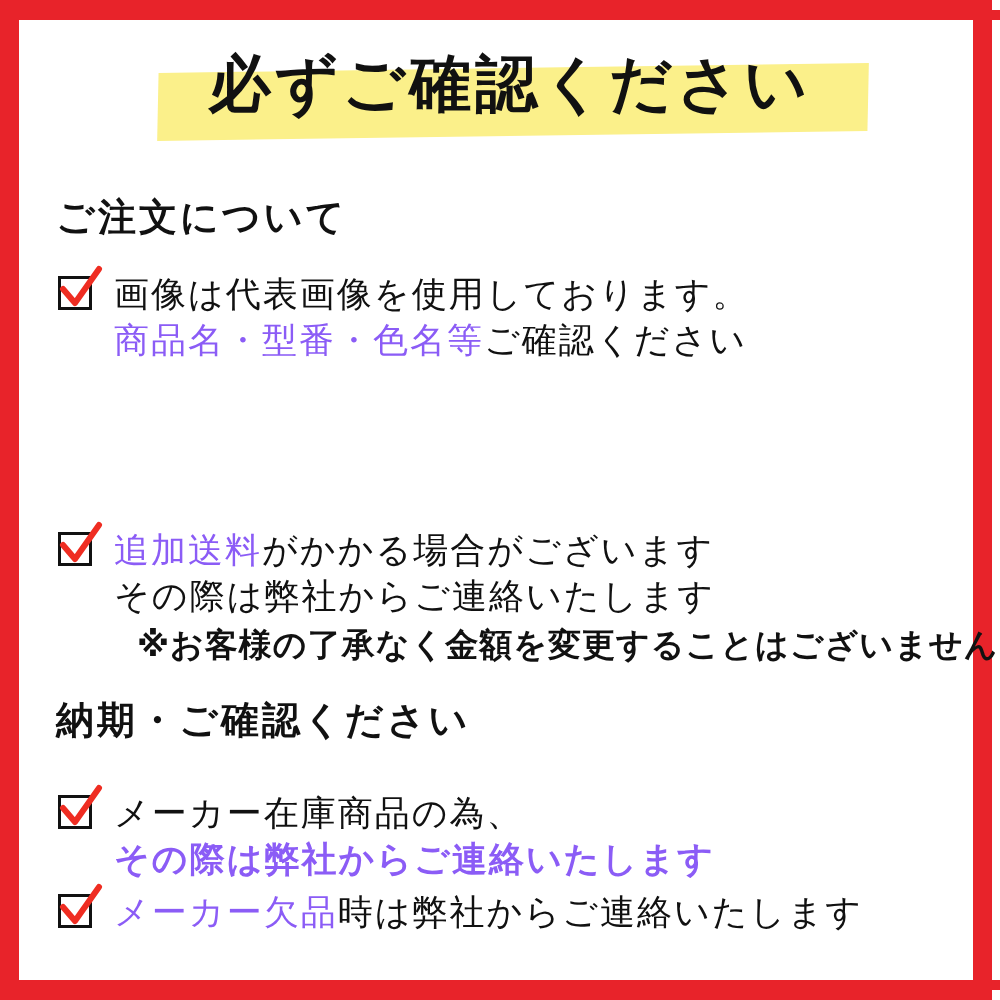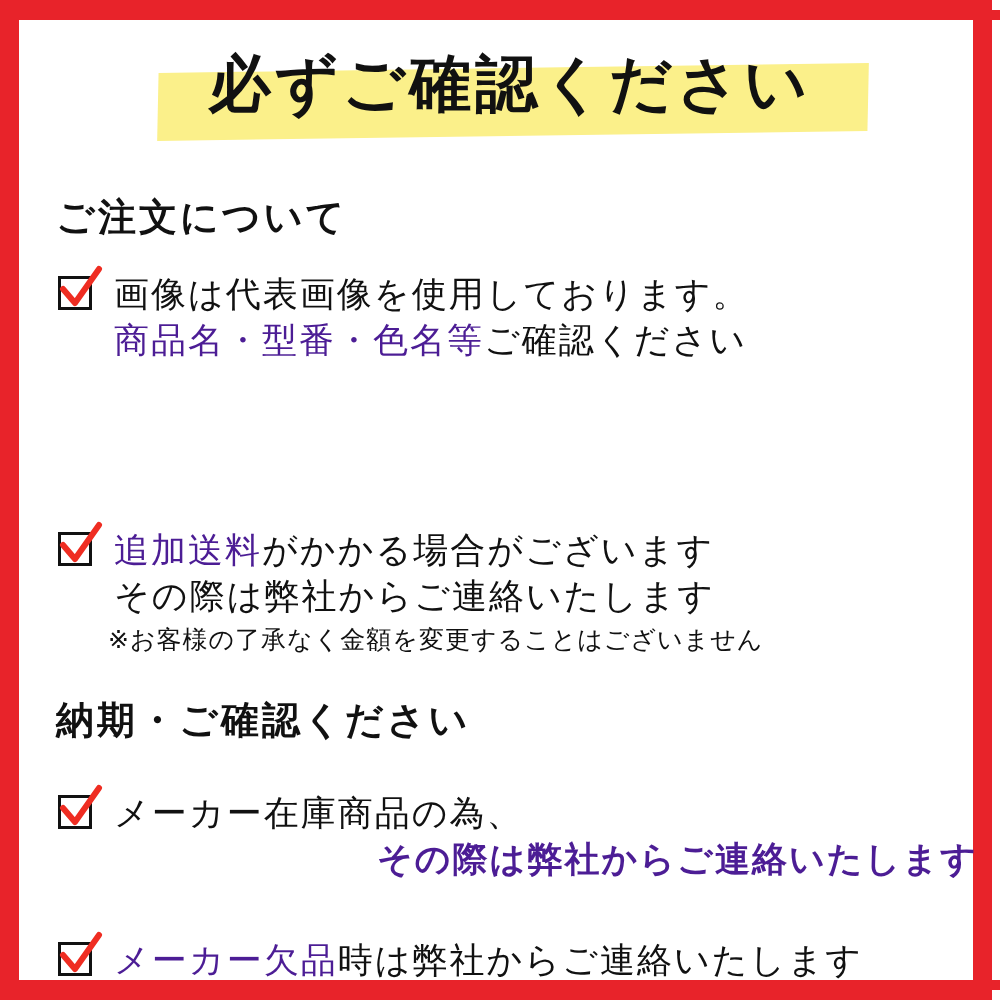--- a/index.html
+++ b/index.html
@@ -123,37 +123,38 @@
   }
   .line {
     font-family: "DejaVu Sans", sans-serif;
     font-size: 35px;
     letter-spacing: 2px;
     line-height: 1.30;
     color: #111111;
     white-space: nowrap;
   }
   .line.bold { font-weight: bold; }
-  .red { color: #4c1d95; text-align: right; }
+  .red { color: #8b5cf6; }
   .note {
     font-family: "DejaVu Sans", sans-serif;
-    font-size: 25px;
+    font-size: 33px;
     letter-spacing: 1px;
     color: #111111;
     white-space: nowrap;
-    margin-left: 50px;
+    margin-left: 79px;
     margin-top: 4px;
+    font-weight: bold;
   }
 
   
   #item-1 { top: 262px; }
   #item-2 { top: 385px; }
   #item-3 { top: 518px; }
   #item-4 { top: 781px; }
-  #item-5 { top: 928px; }
+  #item-5 { top: 880px; }
 </style>
 </head>
 <body>
 
 <div class="page">
   <div class="frame-top"></div>
   <div class="frame-bottom"></div>
   <div class="frame-left"></div>
   <div class="frame-right"></div>
 

